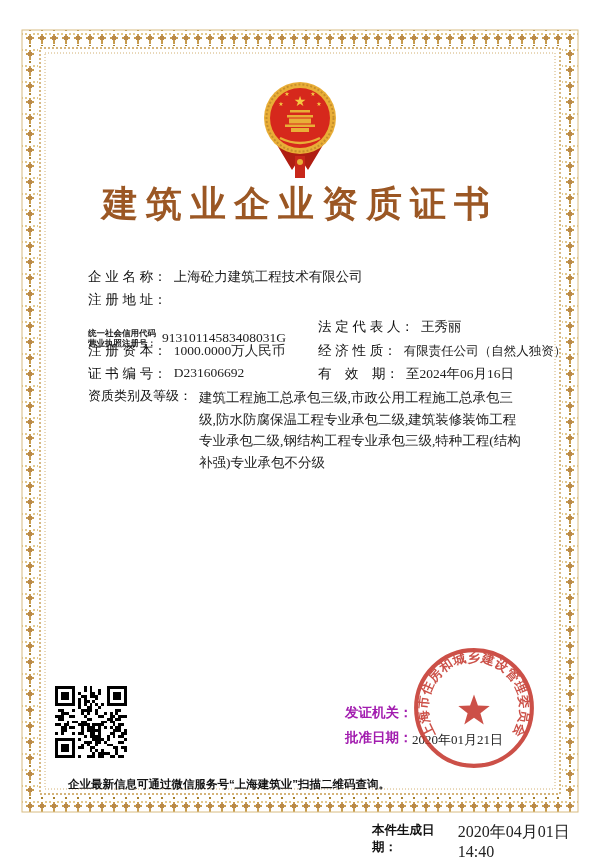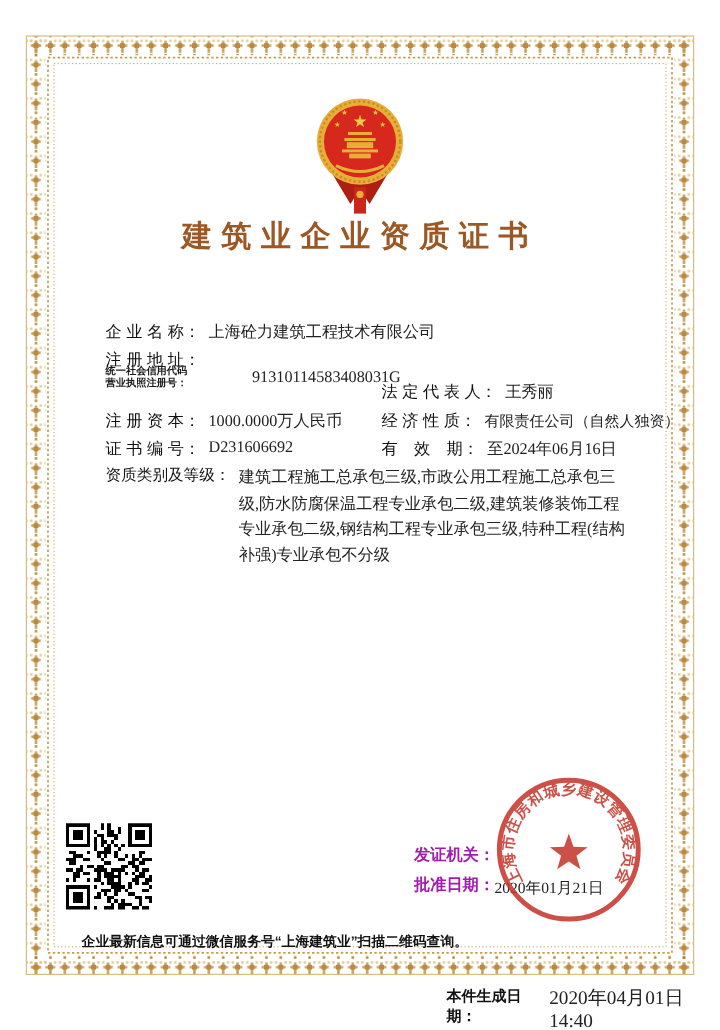--- a/index.html
+++ b/index.html
@@ -2,21 +2,21 @@
 <html><head>
 <meta charset="utf-8">
 <style>
   html,body{margin:0;padding:0;background:#ffffff;}
   .page{position:relative;width:600px;height:858px;background:#ffffff;overflow:hidden;
         font-family:"Liberation Sans","DejaVu Sans",sans-serif;color:#1a1a1a;}
   .abs{position:absolute;}
   
   .cert-title{position:absolute;left:0;top:180px;width:600px;text-align:center;
     font-family:"Liberation Serif","DejaVu Serif",serif;font-weight:700;
-    font-size:25px;letter-spacing:8px;color:#9b5724;}
+    font-size:36px;letter-spacing:8px;color:#9b5724;}
   
   .fields{position:absolute;left:88px;top:268px;width:445px;font-size:13.5px;}
   .frow{position:absolute;display:flex;align-items:flex-start;white-space:nowrap;}
   .flabel{font-weight:400;color:#111;margin-right:7px;white-space:nowrap;}
   .fvalue{font-family:"Liberation Serif","DejaVu Serif",serif;color:#222;}
   .small2{display:inline-flex;flex-direction:column;font-size:8.5px;line-height:9.5px;
           font-weight:700;margin-top:1px;margin-right:6px;}
   .qvalue{white-space:normal;width:330px;line-height:21.5px;}
   
   .issue-label{position:absolute;font-weight:700;font-size:13.5px;color:#a21caf;}
@@ -91,21 +91,21 @@
 
     <div class="frow" style="left:0;top:0;">
       <span class="flabel">企 业 名 称：</span>
       <span class="fvalue">上海砼力建筑工程技术有限公司</span>
     </div>
 
     <div class="frow" style="left:0;top:23px;">
       <span class="flabel">注 册 地 址：</span>
     </div>
 
-    <div class="frow" style="left:0;top:36px;gap:48px;">
+    <div class="frow" style="left:0;top:60px;">
       <span class="small2">
         <span>统一社会信用代码</span>
         <span>营业执照注册号：</span>
       </span>
       <span class="fvalue" style="margin-top:2px;">91310114583408031G</span>
     </div>
 
     <div class="frow" style="left:230px;top:50px;">
       <span class="flabel">法 定 代 表 人：</span>
       <span class="fvalue">王秀丽</span>

